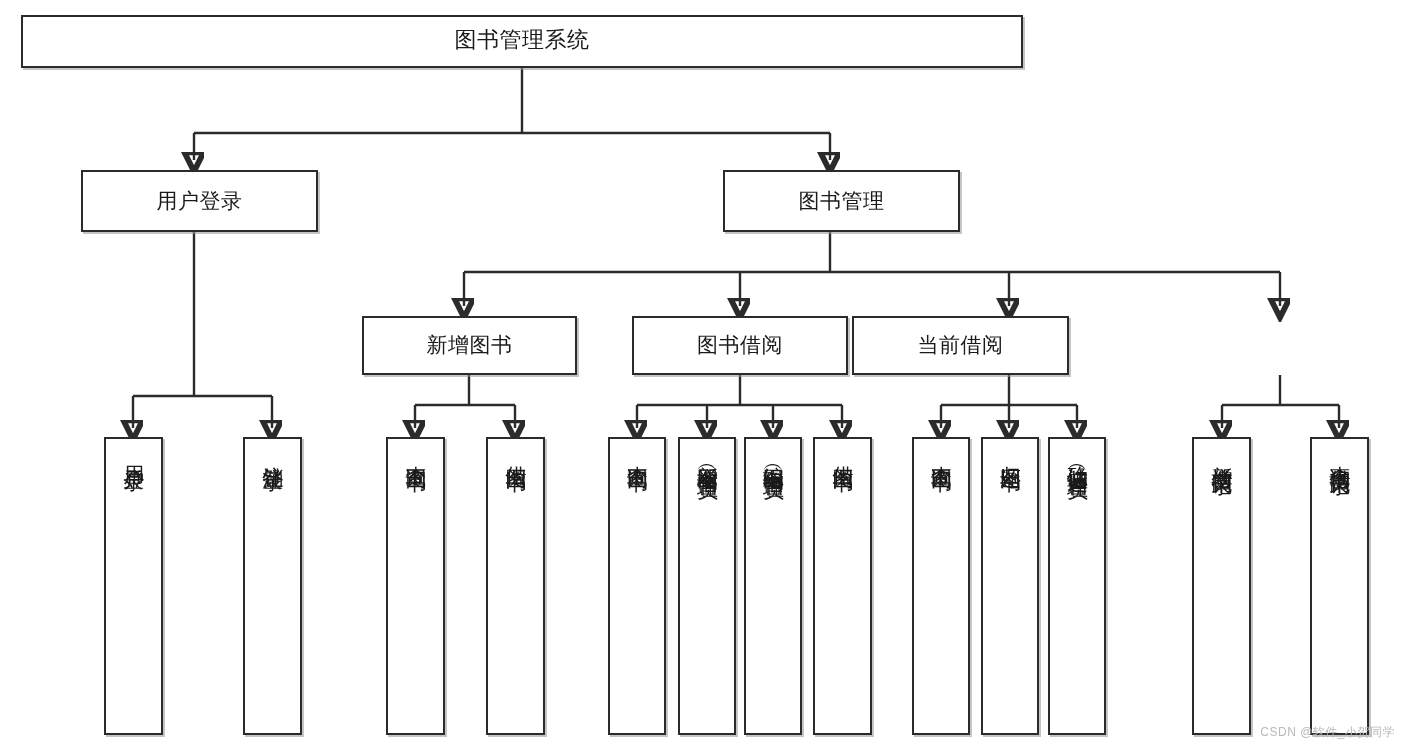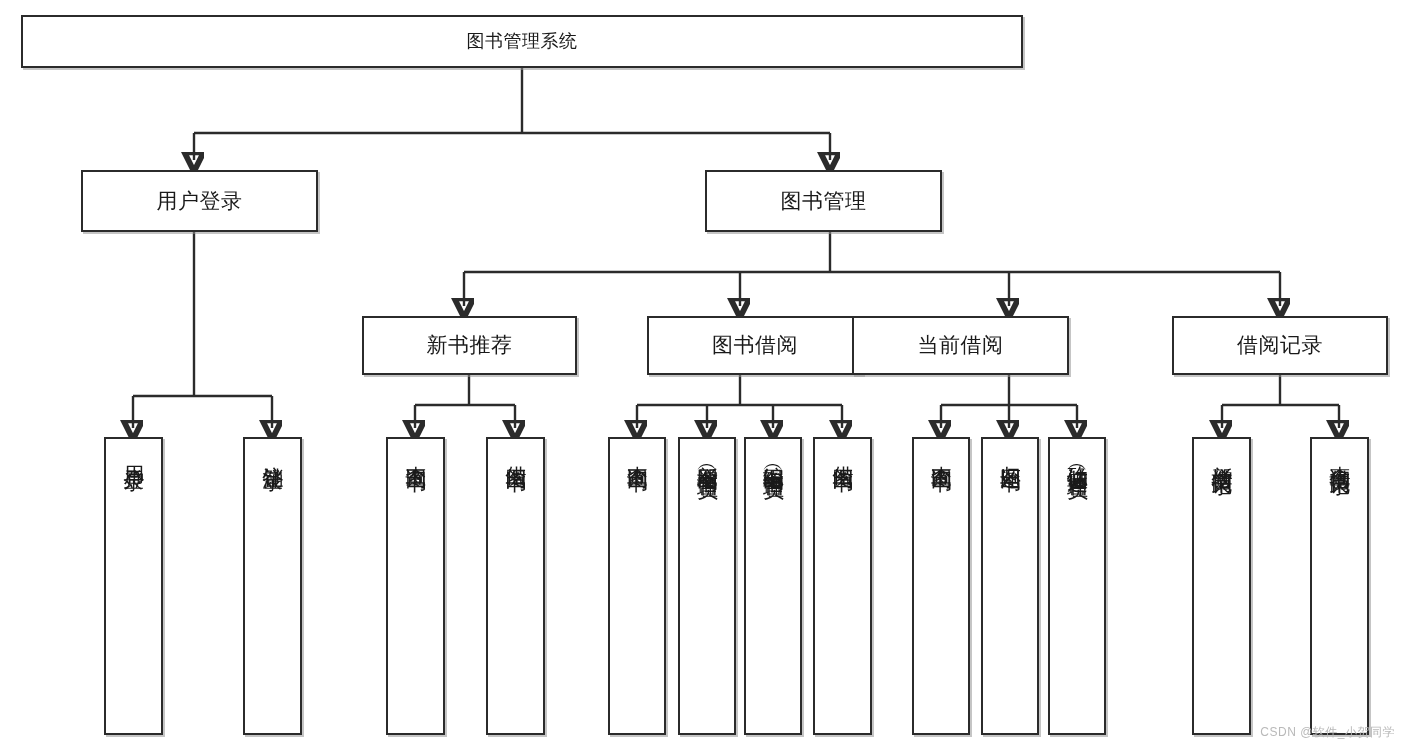--- a/index.html
+++ b/index.html
@@ -38,21 +38,21 @@
   .node.leaf .label{
     writing-mode:vertical-rl;
     text-orientation:upright;
     font-size:21px;
     line-height:1.18;
     letter-spacing:2px;
     white-space:normal;
     max-height:285px;
   }
   .node.leaf.tall .label{max-height:280px;}
-  .node.root .label{font-size:18px;}
+  .node.root .label{font-size:22px;font-family:Liberation Mono, monospace;}
   svg#edges{position:absolute;left:0;top:0;width:1405px;height:747px;pointer-events:none;}
   svg#edges line, svg#edges path{stroke:#2b2b2b;stroke-width:2.4;fill:none;}
   #watermark{
     position:absolute;
     right:10px;bottom:6px;
     font-size:12px;
     color:#b9b9b9;
     letter-spacing:.5px;
     white-space:nowrap;
     user-select:none;
@@ -111,35 +111,32 @@
     <line x1="1339" y1="405" x2="1339" y2="428" marker-end="url(#arrow)"></line>
   </svg>
 
   <div class="node root" style="left:21px;top:15px;width:1002px;height:53px;">
     <span class="label">图书管理系统</span>
   </div>
 
   <div class="node" style="left:81px;top:170px;width:237px;height:62px;">
     <span class="label">用户登录</span>
   </div>
-  <div class="node" style="left:705px;top:170px;width:237px;height:62px;">
+  <div class="node" style="left:723px;top:170px;width:237px;height:62px;">
     <span class="label">图书管理</span>
   </div>
 
   <div class="node" style="left:362px;top:316px;width:215px;height:59px;">
-    <span class="label">新书推荐</span>
+    <span class="label">新增图书</span>
   </div>
-  <div class="node" style="left:647px;top:316px;width:216px;height:59px;">
+  <div class="node" style="left:632px;top:316px;width:216px;height:59px;">
     <span class="label">图书借阅</span>
   </div>
   <div class="node" style="left:852px;top:316px;width:217px;height:59px;">
     <span class="label">当前借阅</span>
-  </div>
-  <div class="node" style="left:1172px;top:316px;width:216px;height:59px;">
-    <span class="label">借阅记录</span>
   </div>
 
   <div class="node leaf" style="left:104px;top:437px;width:59px;height:298px;">
     <span class="label">用户登录</span>
   </div>
   <div class="node leaf" style="left:243px;top:437px;width:59px;height:298px;">
     <span class="label">注销登录</span>
   </div>
 
   <div class="node leaf" style="left:386px;top:437px;width:59px;height:298px;">

